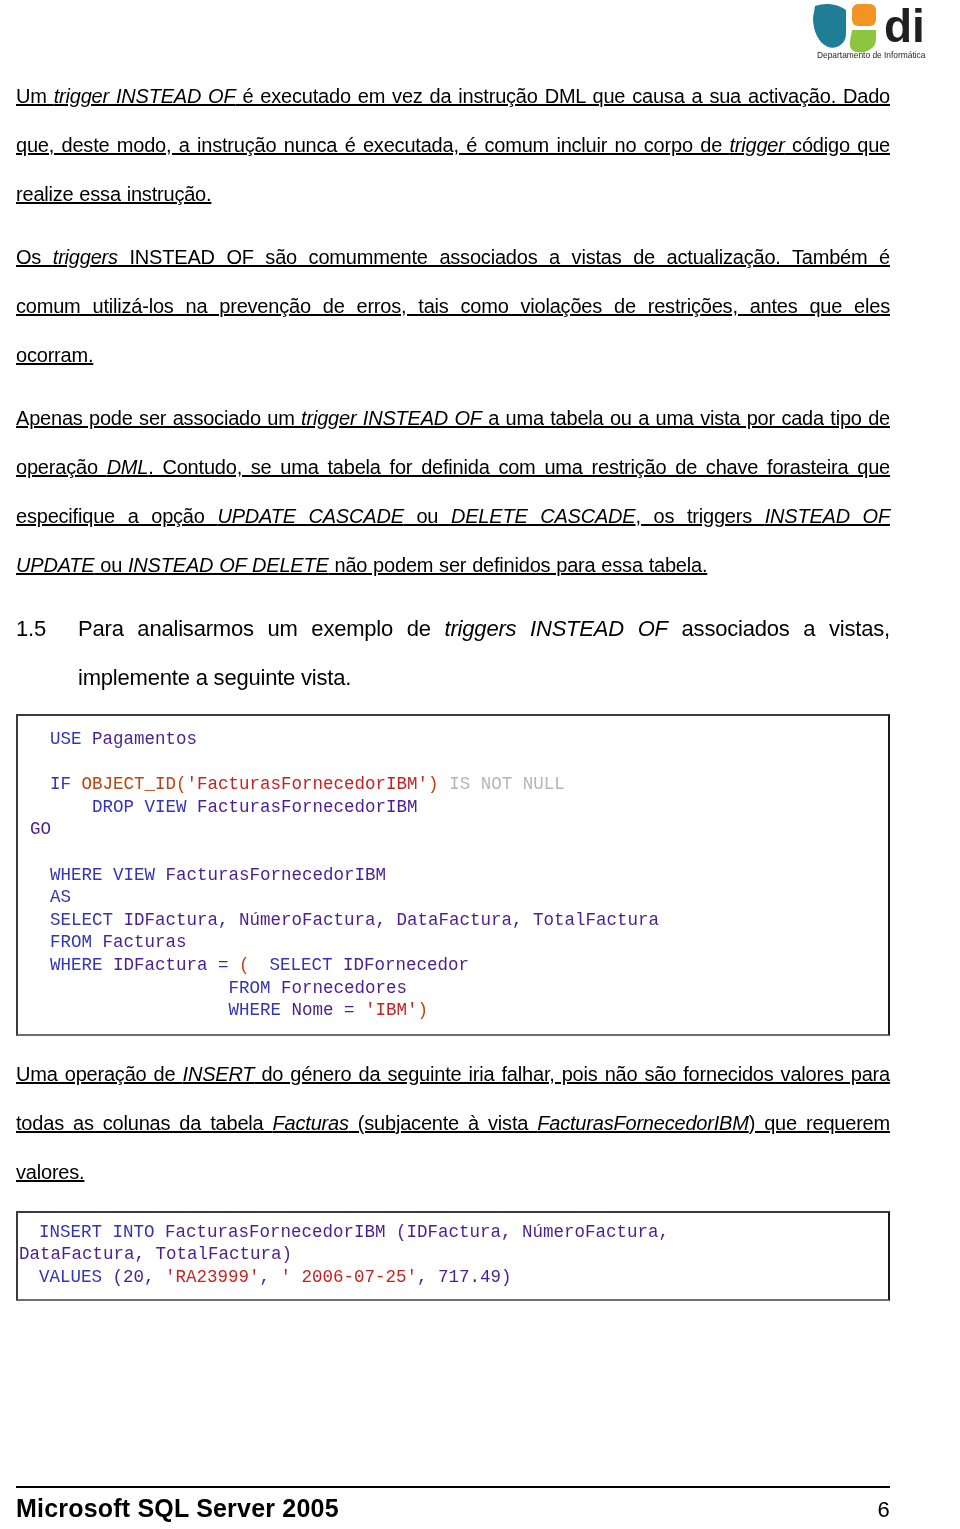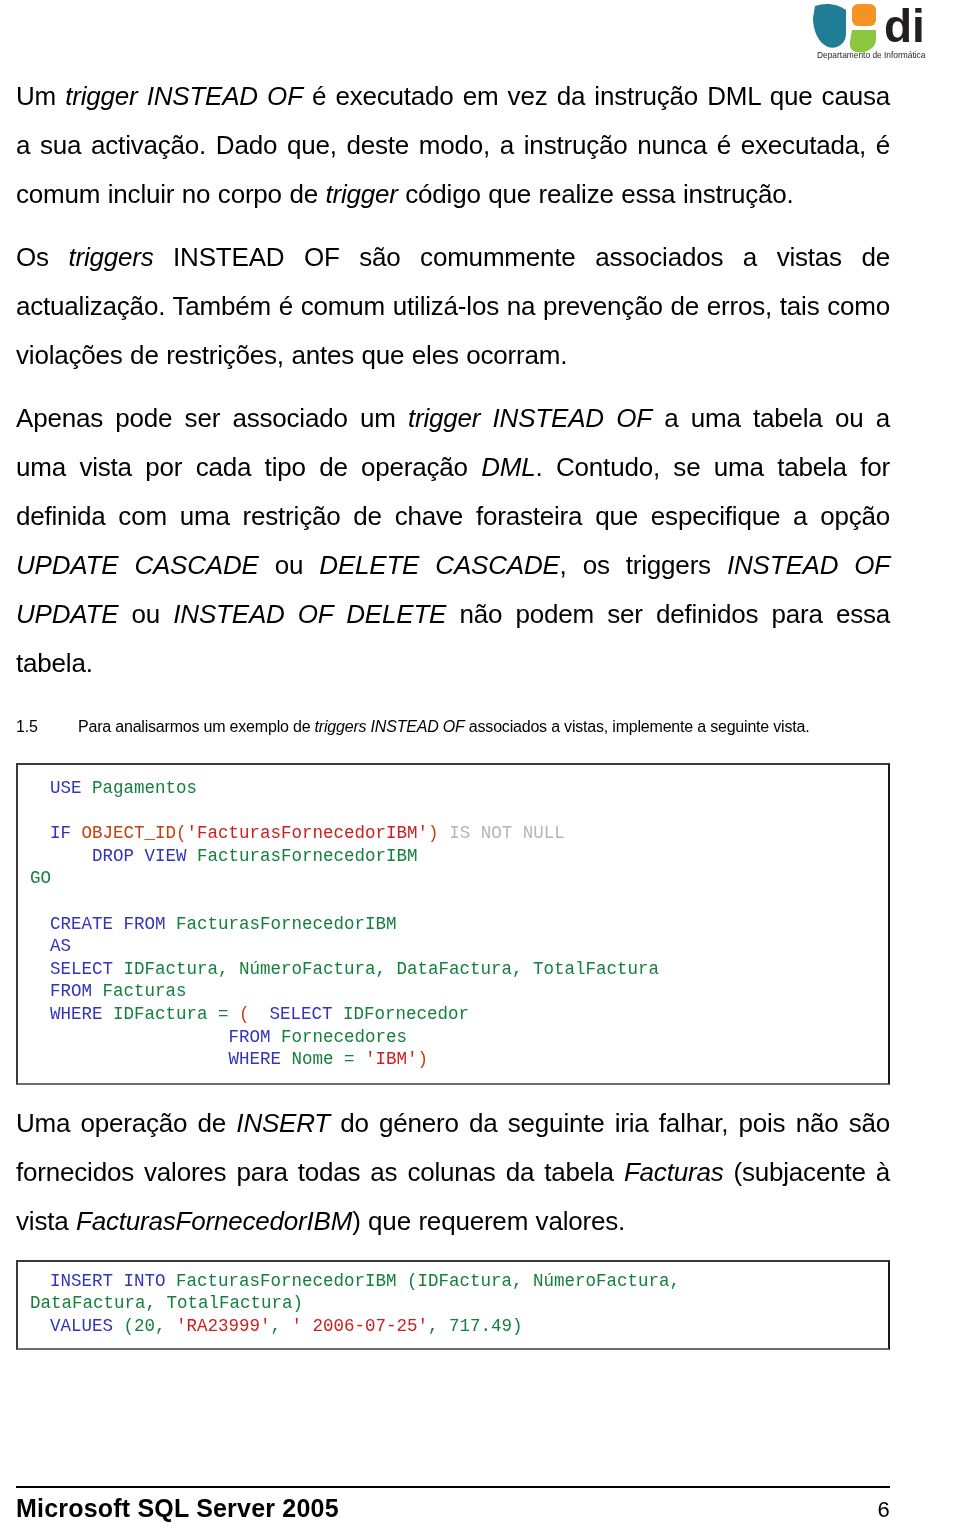--- a/index.html
+++ b/index.html
@@ -29,35 +29,36 @@
   
   .page {
     position: absolute;
     left: 16px;
     top: 72px;
     width: 874px;
   }
 
   p.para {
     margin: 0 0 14px 0;
-    font-size: 26px;
+    font-size: 20px;
     line-height: 49px;
     text-align: justify;
     letter-spacing: -0.2px;
     word-spacing: 0.5px;
+    text-decoration: underline;
   }
   p.para.last { margin-bottom: 10px; }
   .it { font-style: italic; }
 
   
   .numbered {
     position: relative;
     padding-left: 62px;
     margin: 0 0 12px 0;
-    font-size: 16px;
+    font-size: 22px;
     line-height: 49px;
     text-align: justify;
     letter-spacing: -0.2px;
   }
   .numbered .num {
     position: absolute;
     left: 0;
     top: 0;
     font-style: normal;
   }
@@ -70,27 +71,27 @@
     background: #ffffff;
     margin: 6px 0 14px 0;
     padding: 12px 10px 12px 12px;
     font-family: "Liberation Mono", "DejaVu Sans Mono", monospace;
     font-size: 17.5px;
     line-height: 22.6px;
     white-space: pre;
     overflow: hidden;
     letter-spacing: 0px;
   }
-  .codebox.second { padding: 8px 10px 10px 12px; margin-top: 12px; }
+  .codebox.second { padding: 8px 10px 10px 1px; margin-top: 12px; }
 
   .kw  { color: #3333bb; margin-left: 20px; }       
   .fn  { color: #c2410c; }       
   .str { color: #cc2020; }       
   .gry { color: #b5b5b5; }       
-  .pln { color: #15803d; }
+  .pln { color: #4c1d95; }
 
   
   .footer {
     position: absolute;
     left: 16px;
     right: 8px;
     bottom: 6px;
     width: 874px;
   }
   .footer-rule {
@@ -138,21 +139,21 @@
   <div class="numbered">
     <span class="num">1.5</span><span>Para analisarmos um exemplo de </span><span class="it">triggers INSTEAD OF</span><span> associados a vistas, implemente a seguinte vista.</span>
   </div>
 
   <pre class="codebox"><span class="kw">USE</span><span class="pln"> Pagamentos</span>
 
 <span class="kw">IF</span><span class="pln"> </span><span class="fn">OBJECT_ID</span><span class="fn">(</span><span class="str">'FacturasFornecedorIBM'</span><span class="fn">)</span><span class="pln"> </span><span class="gry">IS NOT NULL</span>
 <span class="pln">    </span><span class="kw">DROP VIEW</span><span class="pln"> FacturasFornecedorIBM</span>
 <span class="pln">GO</span>
 
-<span class="kw">CREATE FROM</span><span class="pln"> FacturasFornecedorIBM</span>
+<span class="kw">WHERE VIEW</span><span class="pln"> FacturasFornecedorIBM</span>
 <span class="kw">AS</span>
 <span class="kw">SELECT</span><span class="pln"> IDFactura, NúmeroFactura, DataFactura, TotalFactura</span>
 <span class="kw">FROM</span><span class="pln"> Facturas</span>
 <span class="kw">WHERE</span><span class="pln"> IDFactura = </span><span class="fn">(</span><span class="kw">SELECT</span><span class="pln"> IDFornecedor</span>
 <span class="pln">                 </span><span class="kw">FROM</span><span class="pln"> Fornecedores</span>
 <span class="pln">                 </span><span class="kw">WHERE</span><span class="pln"> Nome = </span><span class="str">'IBM'</span><span class="fn">)</span></pre>
 
 
   <p class="para"><span>Uma operação de </span><span class="it">INSERT</span><span> do género da seguinte iria falhar, pois não são fornecidos valores para todas as colunas da tabela </span><span class="it">Facturas</span><span> (subjacente à vista </span><span class="it">FacturasFornecedorIBM</span><span>) que requerem valores.</span></p>
 

